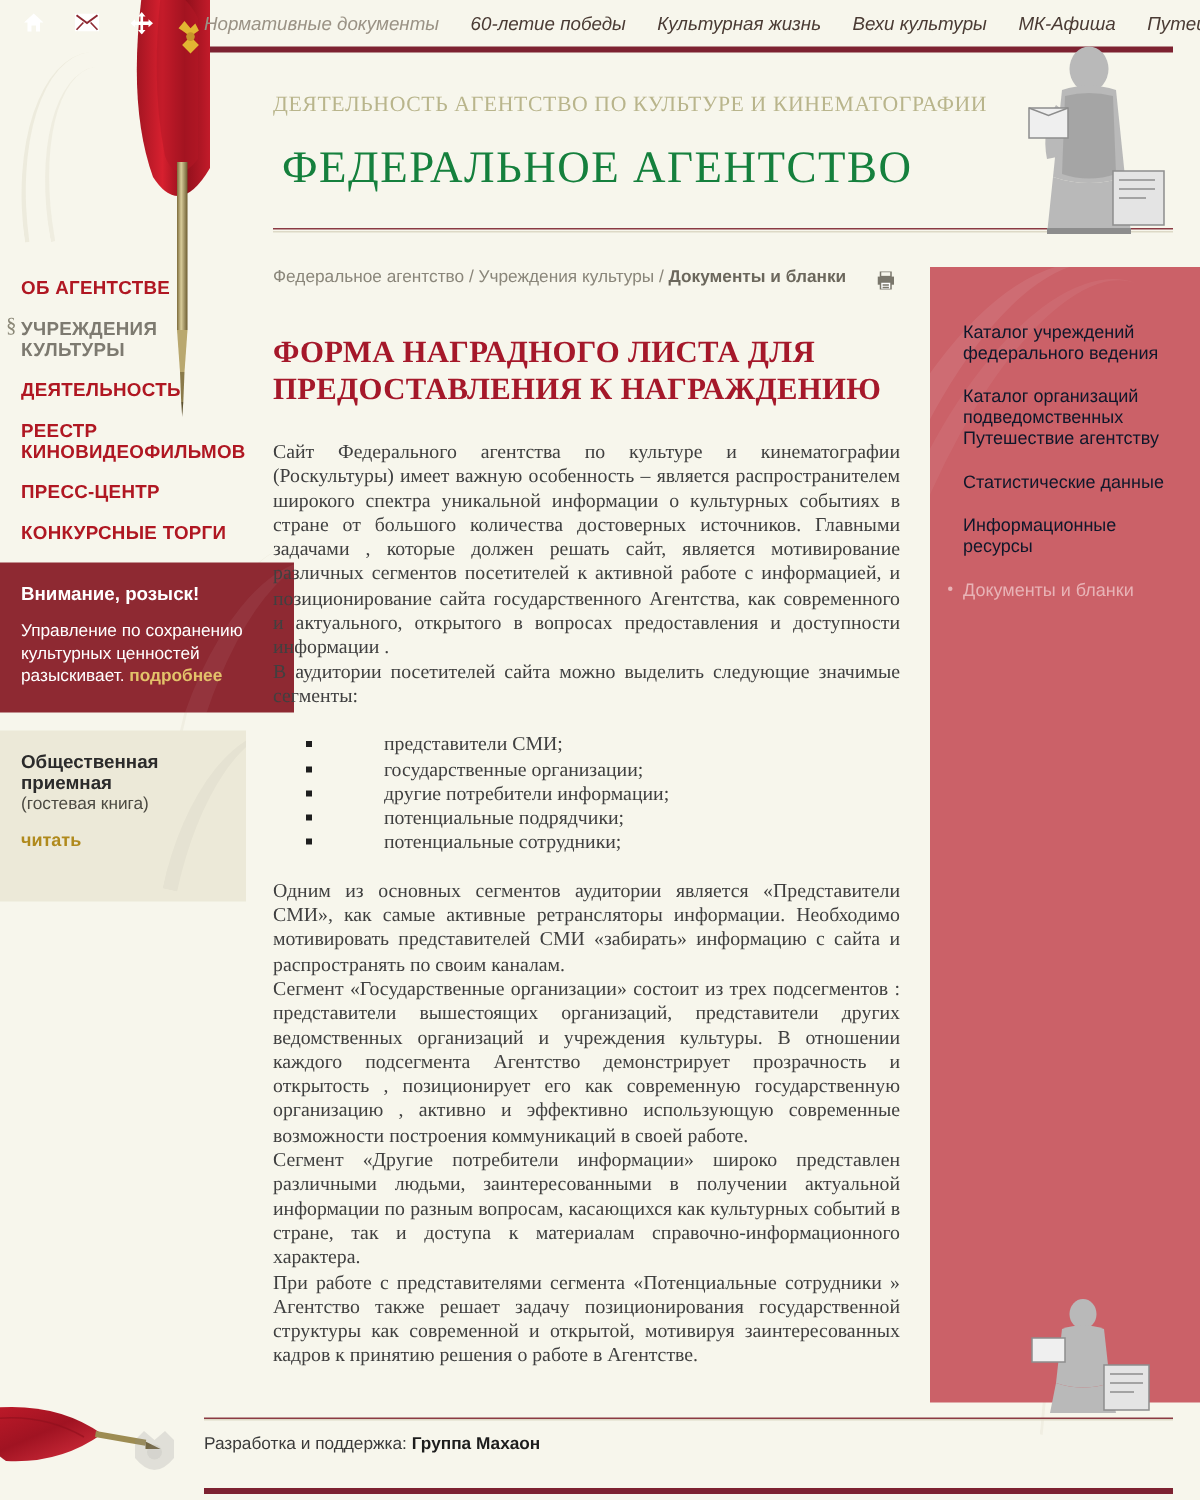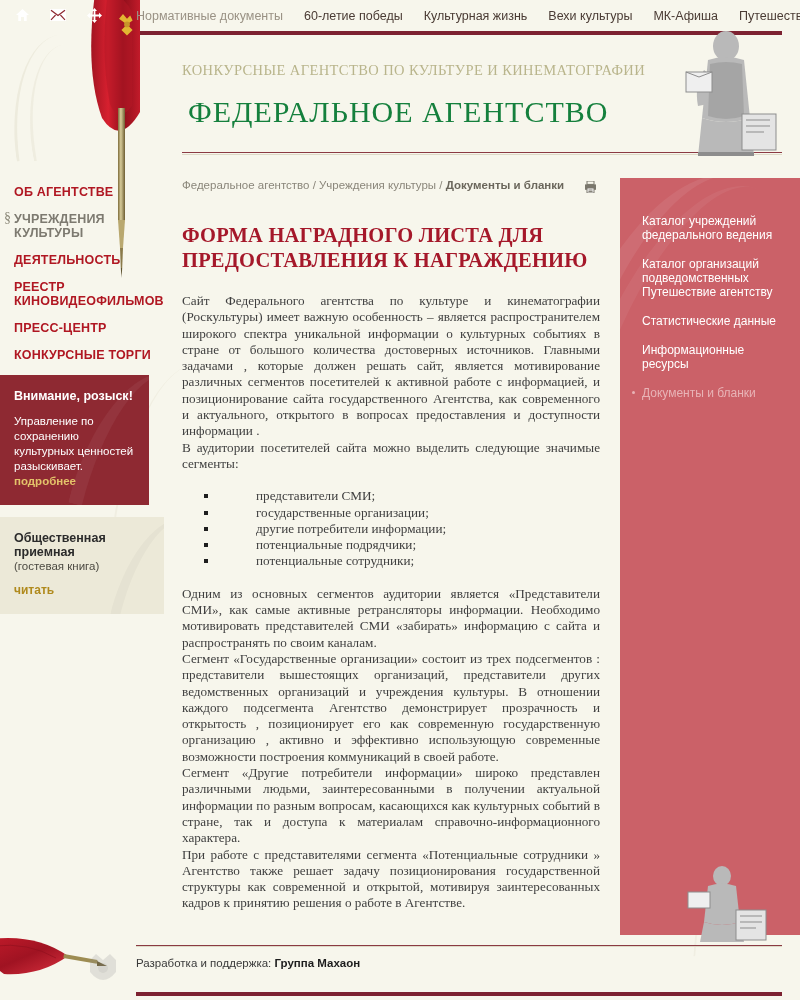--- a/index.html
+++ b/index.html
@@ -15,21 +15,21 @@
   .sw1{left:8px;top:38px;width:60px;height:120px;
     border-left:3px solid #e6e3d2;border-top-left-radius:60px 120px;transform:rotate(-8deg);}
   .sw2{left:24px;top:48px;width:46px;height:110px;
     border-left:3px solid #eae7d8;border-top-left-radius:50px 110px;transform:rotate(-10deg);}
   .sw3{left:120px;top:360px;width:70px;height:190px;
     border-left:2px solid #ece9da;border-top-left-radius:70px 190px;transform:rotate(6deg);}
   .sw4{left:700px;top:760px;width:90px;height:200px;
     border-left:2px solid #ece9da;border-top-left-radius:90px 200px;transform:rotate(4deg);}
 
   
-  .topbar{position:absolute;left:0;top:0;width:800px;height:30px;}
+  .topbar{position:absolute;left:0;top:0;width:800px;height:30px;font-style:italic;}
   .top-icons{position:absolute;left:14px;top:7px;display:flex;gap:20px;align-items:center;z-index:6;}
   .top-icons .ic{width:16px;height:16px;display:flex;align-items:center;justify-content:center;color:#fff;}
   .top-icons svg{display:block;}
 
   .topnav{position:absolute;left:136px;top:9px;display:flex;gap:21px;align-items:baseline;
     font-size:12.5px;white-space:nowrap;z-index:5;}
   .topnav a{text-decoration:none;color:#4a3b34;}
   .topnav a.muted{color:#9a9285;}
 
   .topnav-rule{position:absolute;left:136px;top:31px;width:646px;height:4px;background:#7d2231;}
@@ -51,30 +51,30 @@
 
   
   .lsb{position:absolute;left:0;top:178px;width:170px;}
   .lsb-nav{padding:7px 0 0 14px;}
   .lsb-nav .item{font-size:12.5px;font-weight:bold;line-height:14px;margin-bottom:13px;
     color:#b01722;text-decoration:none;display:block;letter-spacing:.2px;}
   .lsb-nav .item.active{color:#7d7a70;position:relative;}
   .lsb-nav .item.active .sect{position:absolute;left:-10px;top:-1px;color:#8b8878;
     font-family:"Liberation Serif",serif;font-weight:normal;font-size:14px;}
 
-  .alert-box{margin-top:11px;width:149px;background:#8e2932;color:#fff;
+  .alert-box{margin-top:11px;width:196px;background:#8e2932;color:#fff;
     padding:14px 14px 16px 14px;box-sizing:border-box;position:relative;overflow:hidden;}
   .alert-box .ab-swoosh{position:absolute;right:-20px;top:-10px;width:70px;height:150px;
     border-left:14px solid rgba(255,255,255,.055);border-top-left-radius:70px 150px;transform:rotate(14deg);}
   .alert-title{font-size:12.5px;font-weight:bold;margin-bottom:11px;position:relative;}
   .alert-text{font-size:11.5px;line-height:15px;position:relative;}
   .alert-text a{color:#e3c26a;font-weight:bold;text-decoration:none;}
 
   .guest-box{margin-top:12px;width:164px;background:#ece9d8;
-    padding:14px 14px 16px 14px;box-sizing:border-box;position:relative;overflow:hidden;}
+    padding:14px 14px 32px 14px;box-sizing:border-box;position:relative;overflow:hidden;}
   .guest-box .gb-swoosh{position:absolute;right:-26px;top:-6px;width:60px;height:120px;
     border-left:10px solid rgba(0,0,0,.028);border-top-left-radius:60px 120px;transform:rotate(12deg);}
   .guest-title{font-size:12.5px;font-weight:bold;color:#2b2b2b;position:relative;}
   .guest-sub{font-size:11.5px;color:#4c4a42;margin-top:1px;position:relative;}
   .guest-link{display:inline-block;margin-top:11px;font-size:12px;font-weight:bold;
     color:#b08a1d;text-decoration:none;position:relative;}
 
   
   .main{position:absolute;left:182px;top:178px;width:420px;}
   .crumb{font-size:11.5px;color:#8a867a;line-height:15px;width:392px;}
@@ -92,21 +92,21 @@
   .bullets li:before{content:"";position:absolute;left:6px;top:6px;width:4px;height:4px;background:#1e1e1e;}
 
   
   .rsb{position:absolute;left:620px;top:178px;width:180px;height:757px;
     background:#cb6168;overflow:hidden;}
   .rsb .r-swoosh{position:absolute;left:-34px;top:-20px;width:120px;height:260px;
     border-left:20px solid rgba(255,255,255,.075);border-top-left-radius:120px 260px;transform:rotate(16deg);}
   .rsb .r-swoosh2{position:absolute;left:6px;top:-10px;width:96px;height:220px;
     border-left:14px solid rgba(255,255,255,.055);border-top-left-radius:96px 220px;transform:rotate(20deg);}
   .rsb-nav{position:relative;padding:36px 14px 0 22px;}
-  .rsb-nav a{display:block;color:#ffffff;text-decoration:none;font-size:12px;line-height:14px;
+  .rsb-nav a{display:block;color:#0f172a;text-decoration:none;font-size:12px;line-height:14px;
     margin-bottom:15px;}
   .rsb-nav a.active{color:#e8b3b6;position:relative;}
   .rsb-nav a.active:before{content:"";position:absolute;left:-10px;top:5px;width:3px;height:3px;
     background:#e8b3b6;border-radius:50%;}
 
   
   .foot-rule{position:absolute;left:136px;top:945px;width:646px;height:1px;background:#8b3a43;}
   .foot-rule2{position:absolute;left:136px;top:946px;width:646px;height:1px;background:#ddd9c6;}
   .footer{position:absolute;left:136px;top:955px;width:660px;font-size:11.5px;line-height:16px;color:#3a3a3a;}
   .footer a{color:#1d1d1d;text-decoration:none;font-weight:bold;}
@@ -176,21 +176,21 @@
       <circle cx="10" cy="13" r="3.6" fill="#c8952a"></circle>
     </g>
     <rect x="40" y="112" width="7" height="112" fill="url(#penG)"></rect>
     <path d="M40 224 L47 224 L45 252 L42 252 Z" fill="#b9a86f"></path>
     <path d="M42 252 L45 252 L44.2 272 L42.8 272 Z" fill="#8a7a4a"></path>
     <path d="M42.8 272 L44.2 272 L43.5 282 Z" fill="#5e5230"></path>
   </svg>
 </div>
 
 <div class="header">
-  <div class="agency-sub">КОНКУРСНЫЕ АГЕНТСТВО ПО КУЛЬТУРЕ И КИНЕМАТОГРАФИИ</div>
+  <div class="agency-sub">ДЕЯТЕЛЬНОСТЬ АГЕНТСТВО ПО КУЛЬТУРЕ И КИНЕМАТОГРАФИИ</div>
   <div class="agency-title">ФЕДЕРАЛЬНОЕ АГЕНТСТВО</div>
 </div>
 <div class="header-rule"></div>
 <div class="header-rule2"></div>
 
 <div class="statue-top">
   <svg width="118" height="130" viewBox="0 0 118 130">
     <g fill="#b9b9b9">
       <ellipse cx="62" cy="16" rx="13" ry="15"></ellipse>
       <path d="M44 30 Q62 24 80 30 L86 88 Q62 96 38 88 Z"></path>

